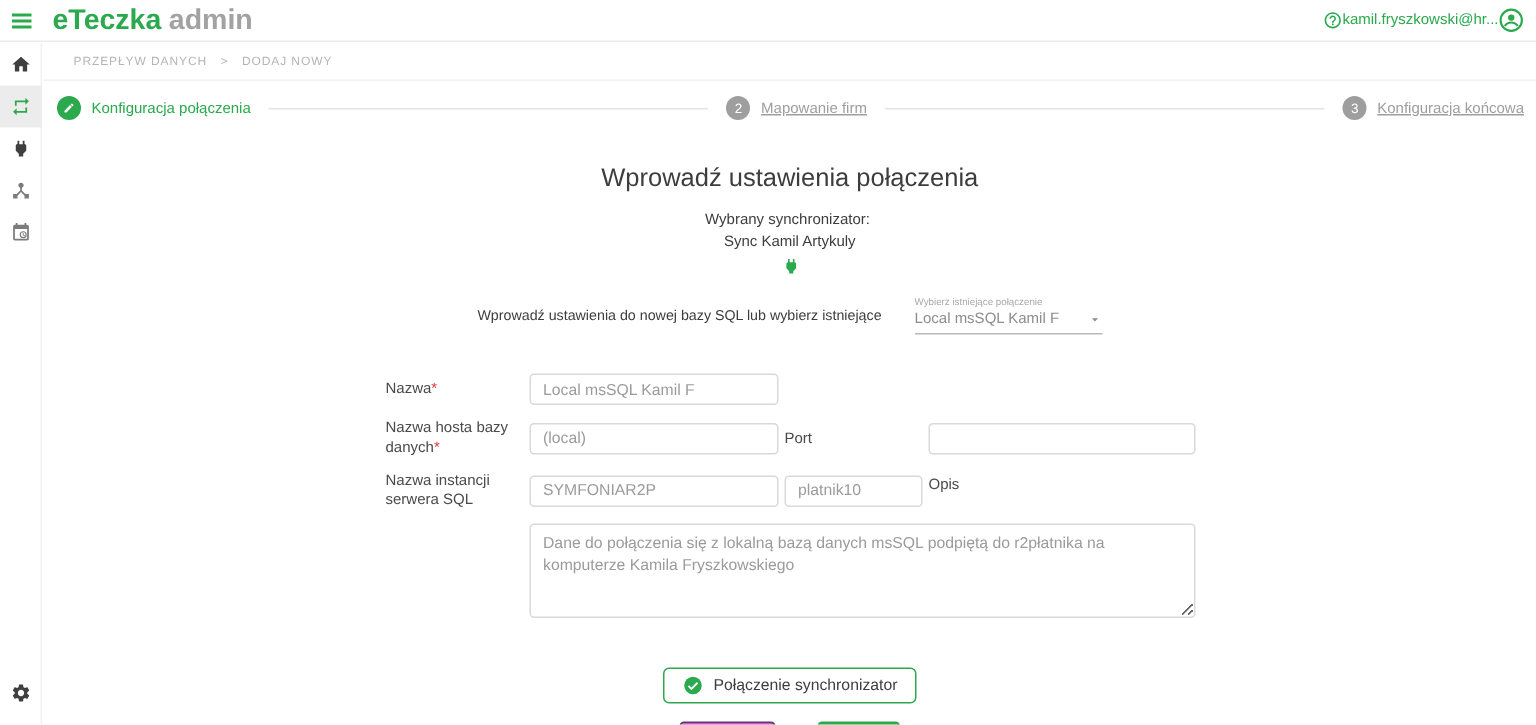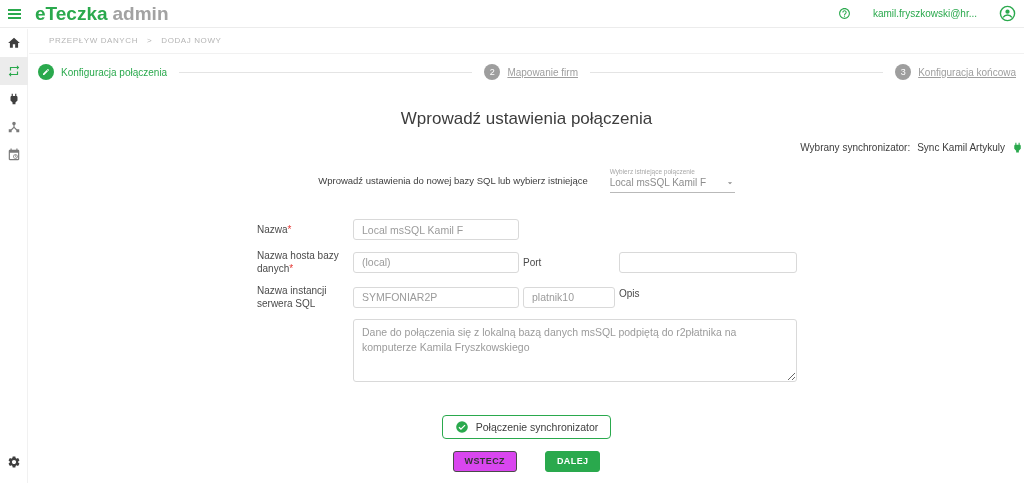--- a/index.html
+++ b/index.html
@@ -14,21 +14,21 @@
   body{
     width:1024px;height:483px;margin:0;background:#fff;overflow:hidden;position:relative;
     font-family:"Liberation Sans","DejaVu Sans",sans-serif;color:var(--dark-txt);
   }
   
   .topbar{height:28px;display:flex;align-items:center;border-bottom:1px solid var(--border);background:#fff;position:relative;z-index:3;}
   .hamburger{width:28px;height:28px;display:flex;flex-direction:column;justify-content:center;align-items:center;gap:2px;cursor:pointer;}
   .hamburger i{width:13px;height:2px;background:var(--green);display:block;}
   .logo{font-size:19px;font-weight:bold;color:var(--green);margin-left:7px;line-height:1;}
   .logo-admin{color:#a2a2a2;margin-left:5px;}
-  .topbar-right{margin-left:auto;display:flex;align-items:center;gap:22px;padding-right:8px;}
+  .topbar-right{margin-left:auto;display:flex;align-items:center;gap:0;padding-right:8px;}
   .email{color:var(--green);font-size:10px;}
   .icon-btn{display:flex;align-items:center;justify-content:center;cursor:pointer;}
   
   .sidebar{position:absolute;left:0;top:29px;bottom:0;width:28px;border-right:1px solid #f1f1f1;background:#fff;display:flex;flex-direction:column;align-items:center;z-index:2;}
   .side-item{width:28px;height:28px;display:flex;align-items:center;justify-content:center;cursor:pointer;}
   .side-item svg{width:14px;height:14px;fill:#606060;}
   .side-item.dark svg{fill:#3f3f3f;}
   .side-item.light svg{fill:#7b7b7b;}
   .side-item.active{background:#ececec;}
   .side-item.active svg{fill:var(--green);}
@@ -42,21 +42,21 @@
   .step-circle{width:16px;height:16px;border-radius:50%;display:flex;align-items:center;justify-content:center;flex:none;}
   .step.active .step-circle{background:var(--green);}
   .step.active .step-circle svg{width:8px;height:8px;fill:#fff;}
   .step.upcoming .step-circle{background:#9e9e9e;color:#fff;font-size:9px;}
   .step-label{font-size:10px;white-space:nowrap;}
   .step.active .step-label{color:var(--green);}
   .step.upcoming .step-label{color:#9e9e9e;text-decoration:underline;}
   .step-line{flex:1;height:1px;background:#e4e4e4;margin:0 12px;}
   
   .page-title{text-align:center;font-size:17px;margin-top:29px;}
-  .sync-row{display:flex;justify-content:flex-end;align-items:center;gap:4px;margin-top:12px;font-size:10px;}
+  .sync-row{display:flex;justify-content:flex-end;align-items:center;gap:4px;margin-top:12px;font-size:10px;flex-direction:column;}
   .sync-row svg{width:13px;height:13px;fill:var(--green);margin-left:2px;}
   .sync-label{margin-right:3px;}
   .select-row{display:flex;justify-content:center;align-items:flex-end;margin-top:14px;gap:16px;}
   .select-text{font-size:9.5px;padding-bottom:7px;margin-right:6px;}
   .mat-select{width:125px;border-bottom:1px solid #b9b9b9;padding-bottom:4px;cursor:pointer;}
   .mat-label{font-size:6.5px;color:#a8a8a8;margin-bottom:2px;white-space:nowrap;}
   .mat-value-row{display:flex;align-items:center;justify-content:space-between;}
   .mat-value{font-size:10px;color:#8d8d8d;white-space:nowrap;}
   .mat-value-row svg{width:10px;height:10px;fill:#8d8d8d;flex:none;}
   

